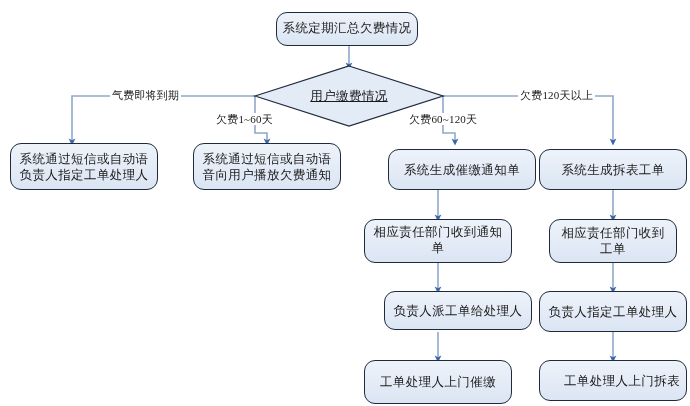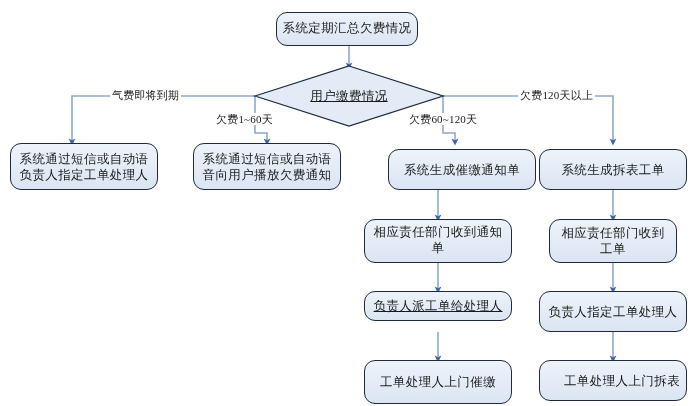--- a/index.html
+++ b/index.html
@@ -120,21 +120,21 @@
     <span>系统生成催缴通知单</span>
   </div>
 
   <div class="node" style="left:364px;top:219px;width:148px;height:44px;font-family:Liberation Mono, monospace;">
     <span>
       <span>相应责任部门收到通知</span>
       <span>单</span>
     </span>
   </div>
 
-  <div class="node" style="left:364px;top:291px;width:148px;height:30px;text-decoration:underline;">
+  <div class="node" style="left:384px;top:291px;width:148px;height:39px;">
     <span>负责人派工单给处理人</span>
   </div>
 
   <div class="node" style="left:364px;top:360px;width:148px;height:44px;">
     <span>工单处理人上门催缴</span>
   </div>
 
   <div class="node" style="left:539px;top:149px;width:148px;height:41px;">
     <span>系统生成拆表工单</span>
   </div>

